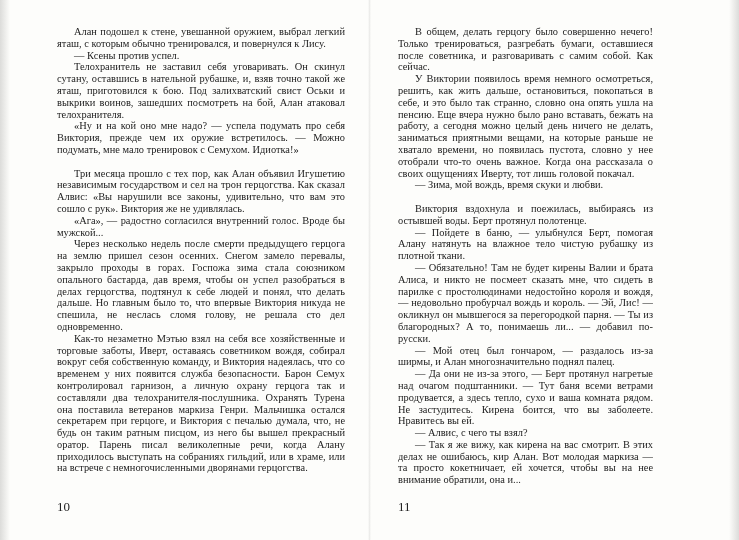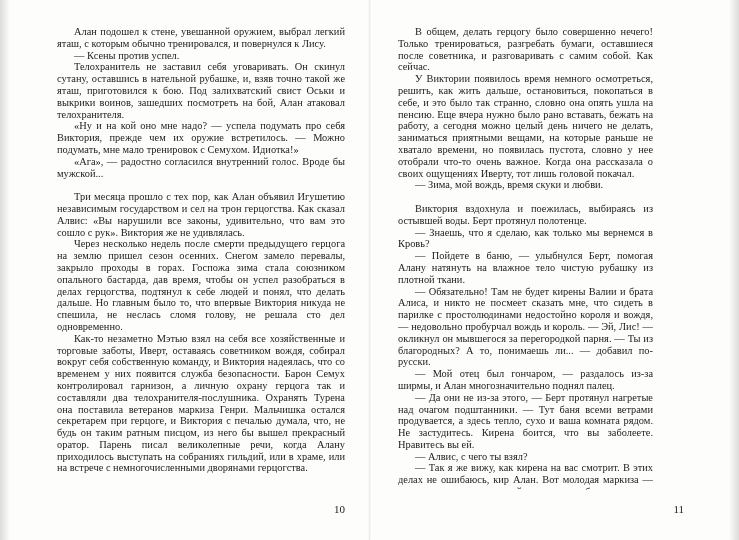--- a/index.html
+++ b/index.html
@@ -58,52 +58,51 @@
   .para {
     margin: 0;
     text-indent: 17px;
   }
   .para.gap {
     margin-top: 11.8px;
   }
   .pageno {
     position: absolute;
     bottom: 25px;
-    text-align: right;
-    font-size: 11px;
+    text-align: left;
+    font-size: 13px;
     color: #222;
   }
   .page-left  .pageno { left: 57px; right: 25px; }
   .page-right .pageno { left: 28px; right: 55px; margin-top: 32px; }
 </style>
 </head>
 <body>
 
 <div class="spread">
   <div class="page page-left">
     <div class="page-text">
         <p class="para">Алан подошел к стене, увешанной оружием, выбрал легкий яташ, с которым обычно тренировался, и повернулся к Лису.</p>
         <p class="para">— Ксены против успел.</p>
         <p class="para">Телохранитель не заставил себя уговаривать. Он скинул сутану, оставшись в нательной рубашке, и, взяв точно такой же яташ, приготовился к бою. Под залихватский свист Оськи и выкрики воинов, зашедших посмотреть на бой, Алан атаковал телохранителя.</p>
         <p class="para">«Ну и на кой оно мне надо? — успела подумать про себя Виктория, прежде чем их оружие встретилось. — Можно подумать, мне мало тренировок с Семухом. Идиотка!»</p>
+        <p class="para gap">Три месяца прошло с тех пор, как Алан объявил Игушетию независимым государством и сел на трон герцогства. Как сказал Алвис: «Вы нарушили все законы, удивительно, что вам это сошло с рук». Виктория же не удивлялась.</p>
         <p class="para">«Ага», — радостно согласился внутренний голос. Вроде бы мужской...</p>
-        <p class="para gap">Три месяца прошло с тех пор, как Алан объявил Игушетию независимым государством и сел на трон герцогства. Как сказал Алвис: «Вы нарушили все законы, удивительно, что вам это сошло с рук». Виктория же не удивлялась.</p>
         <p class="para">Через несколько недель после смерти предыдущего герцога на землю пришел сезон осенних. Снегом замело перевалы, закрыло проходы в горах. Госпожа зима стала союзником опального бастарда, дав время, чтобы он успел разобраться в делах герцогства, подтянул к себе людей и понял, что делать дальше. Но главным было то, что впервые Виктория никуда не спешила, не неслась сломя голову, не решала сто дел одновременно.</p>
         <p class="para">Как-то незаметно Мэтью взял на себя все хозяйственные и торговые заботы, Иверт, оставаясь советником вождя, собирал вокруг себя собственную команду, и Виктория надеялась, что со временем у них появится служба безопасности. Барон Семух контролировал гарнизон, а личную охрану герцога так и составляли два телохранителя-послушника. Охранять Турена она поставила ветеранов маркиза Генри. Мальчишка остался секретарем при герцоге, и Виктория с печалью думала, что, не будь он таким ратным писцом, из него бы вышел прекрасный оратор. Парень писал великолепные речи, когда Алану приходилось выступать на собраниях гильдий, или в храме, или на встрече с немногочисленными дворянами герцогства.</p>
       </div>
     <div class="pageno">10</div>
   </div>
 
   <div class="page page-right">
     <div class="page-text">
         <p class="para">В общем, делать герцогу было совершенно нечего! Только тренироваться, разгребать бумаги, оставшиеся после советника, и разговаривать с самим собой. Как сейчас.</p>
         <p class="para">У Виктории появилось время немного осмотреться, решить, как жить дальше, остановиться, покопаться в себе, и это было так странно, словно она опять ушла на пенсию. Еще вчера нужно было рано вставать, бежать на работу, а сегодня можно целый день ничего не делать, заниматься приятными вещами, на которые раньше не хватало времени, но появилась пустота, словно у нее отобрали что-то очень важное. Когда она рассказала о своих ощущениях Иверту, тот лишь головой покачал.</p>
         <p class="para">— Зима, мой вождь, время скуки и любви.</p>
         <p class="para gap">Виктория вздохнула и поежилась, выбираясь из остывшей воды. Берт протянул полотенце.</p>
-        <p class="para">— Знаешь, что я сделаю, как только мы вернемся в Кровь?</p>
         <p class="para">— Пойдете в баню, — улыбнулся Берт, помогая Алану натянуть на влажное тело чистую рубашку из плотной ткани.</p>
         <p class="para">— Обязательно! Там не будет кирены Валии и брата Алиса, и никто не посмеет сказать мне, что сидеть в парилке с простолюдинами недостойно короля и вождя, — недовольно пробурчал вождь и король. — Эй, Лис! — окликнул он мывшегося за перегородкой парня. — Ты из благородных? А то, понимаешь ли... — добавил по-русски.</p>
         <p class="para">— Мой отец был гончаром, — раздалось из-за ширмы, и Алан многозначительно поднял палец.</p>
         <p class="para">— Да они не из-за этого, — Берт протянул нагретые над очагом подштанники. — Тут баня всеми ветрами продувается, а здесь тепло, сухо и ваша комната рядом. Не застудитесь. Кирена боится, что вы заболеете. Нравитесь вы ей.</p>
         <p class="para">— Алвис, с чего ты взял?</p>
         <p class="para">— Так я же вижу, как кирена на вас смотрит. В этих делах не ошибаюсь, кир Алан. Вот молодая маркиза — та просто кокетничает, ей хочется, чтобы вы на нее внимание обратили, она и...</p>
       </div>
     <div class="pageno">11</div>
   </div>
 

